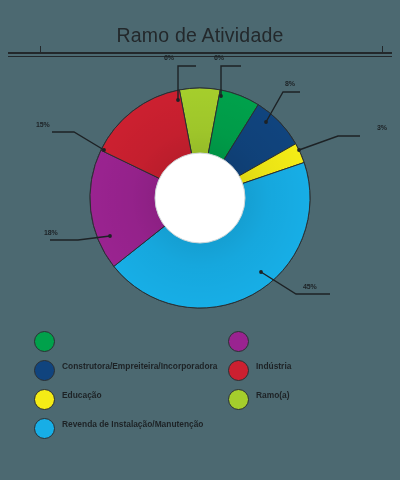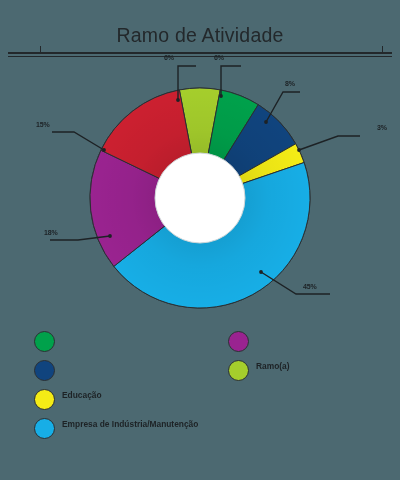--- a/index.html
+++ b/index.html
@@ -163,34 +163,39 @@
   <div class="pct-label" style="left:44px; top:229px;">18%</div>
   <div class="pct-label" style="left:36px; top:121px;">15%</div>
 
   <div class="legend">
     <div class="legend-col left">
       <div class="legend-item">
         <span class="swatch" style="background:#00a14b;"></span>
       </div>
       <div class="legend-item">
         <span class="swatch" style="background:#10447e;"></span>
+        <span class="legend-label">Construtora/Empreiteira/Incorporadora</span>
       </div>
       <div class="legend-item">
         <span class="swatch" style="background:#f4ec16;"></span>
         <span class="legend-label">Educação</span>
       </div>
       <div class="legend-item">
         <span class="swatch" style="background:#17aee6;"></span>
-        <span class="legend-label">Empresa de Indústria/Manutenção</span>
+        <span class="legend-label">Revenda de Instalação/Manutenção</span>
       </div>
     </div>
     <div class="legend-col right">
       <div class="legend-item">
         <span class="swatch" style="background:#9a2390;"></span>
       </div>
       <div class="legend-item">
+        <span class="swatch" style="background:#cc2030;"></span>
+        <span class="legend-label">Indústria</span>
+      </div>
+      <div class="legend-item">
         <span class="swatch" style="background:#a5ce2c;"></span>
         <span class="legend-label">Ramo(a)</span>
       </div>
     </div>
   </div>
 
 </div>
 
 </body></html>

